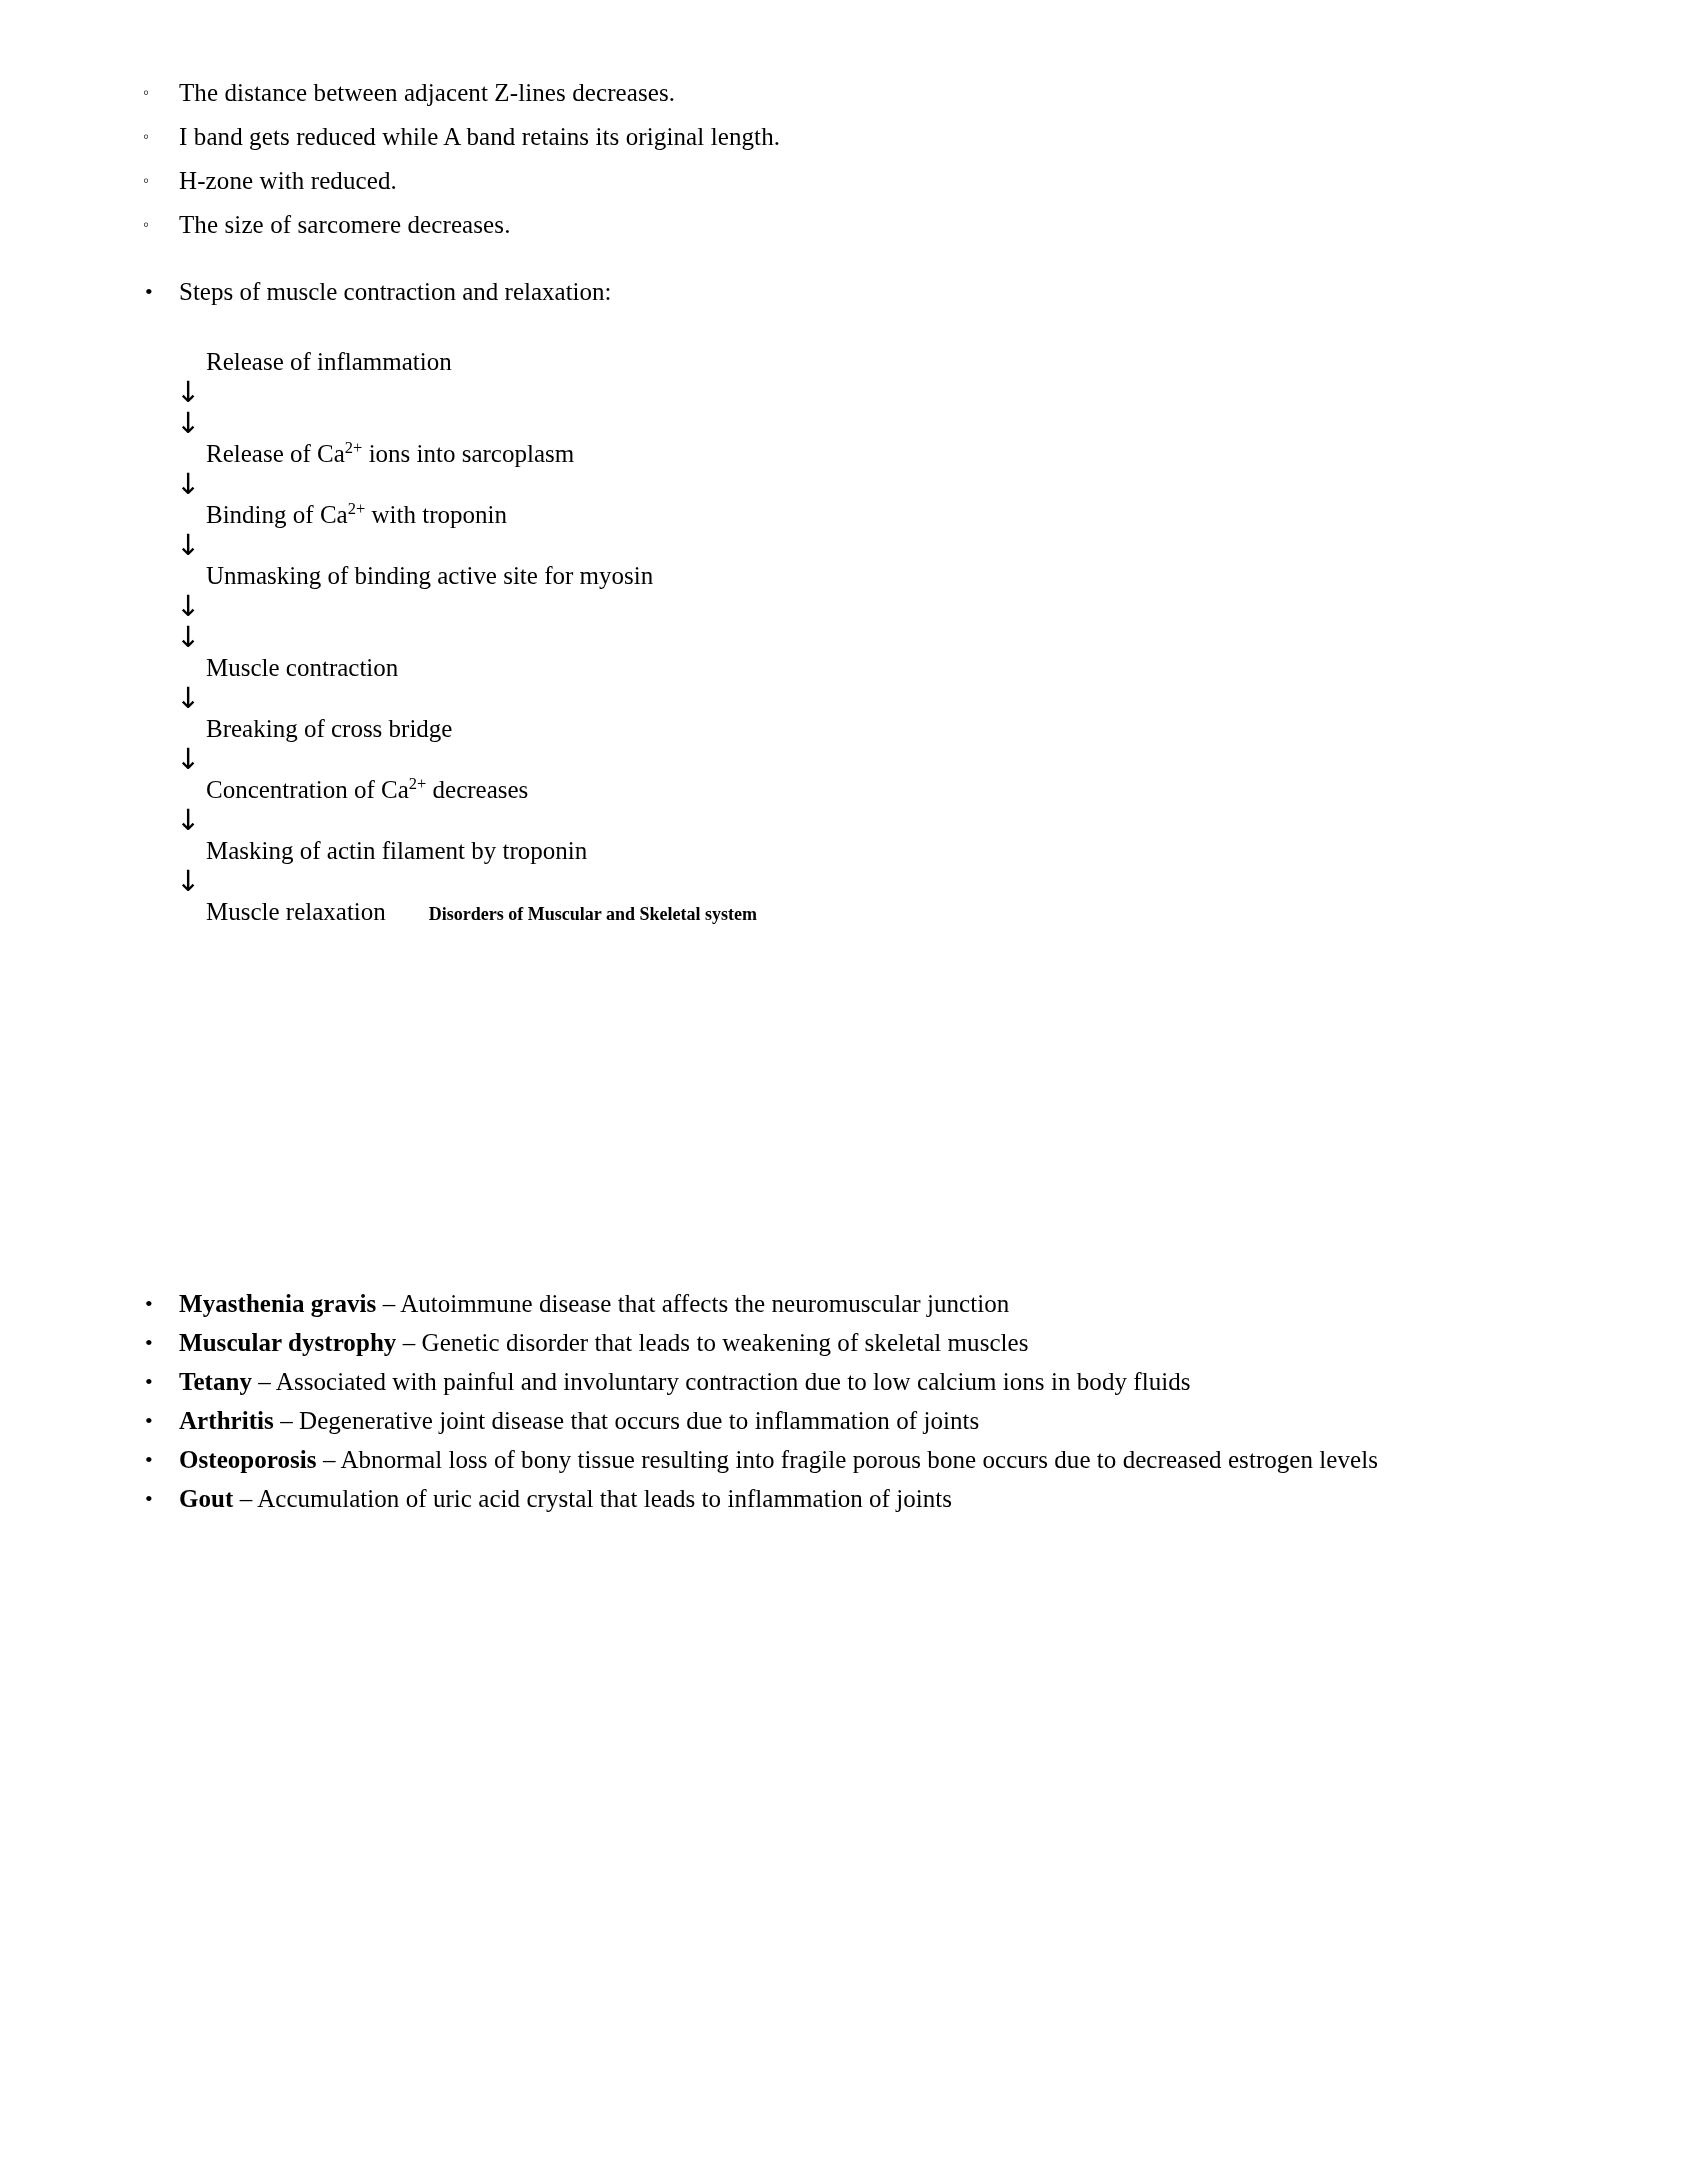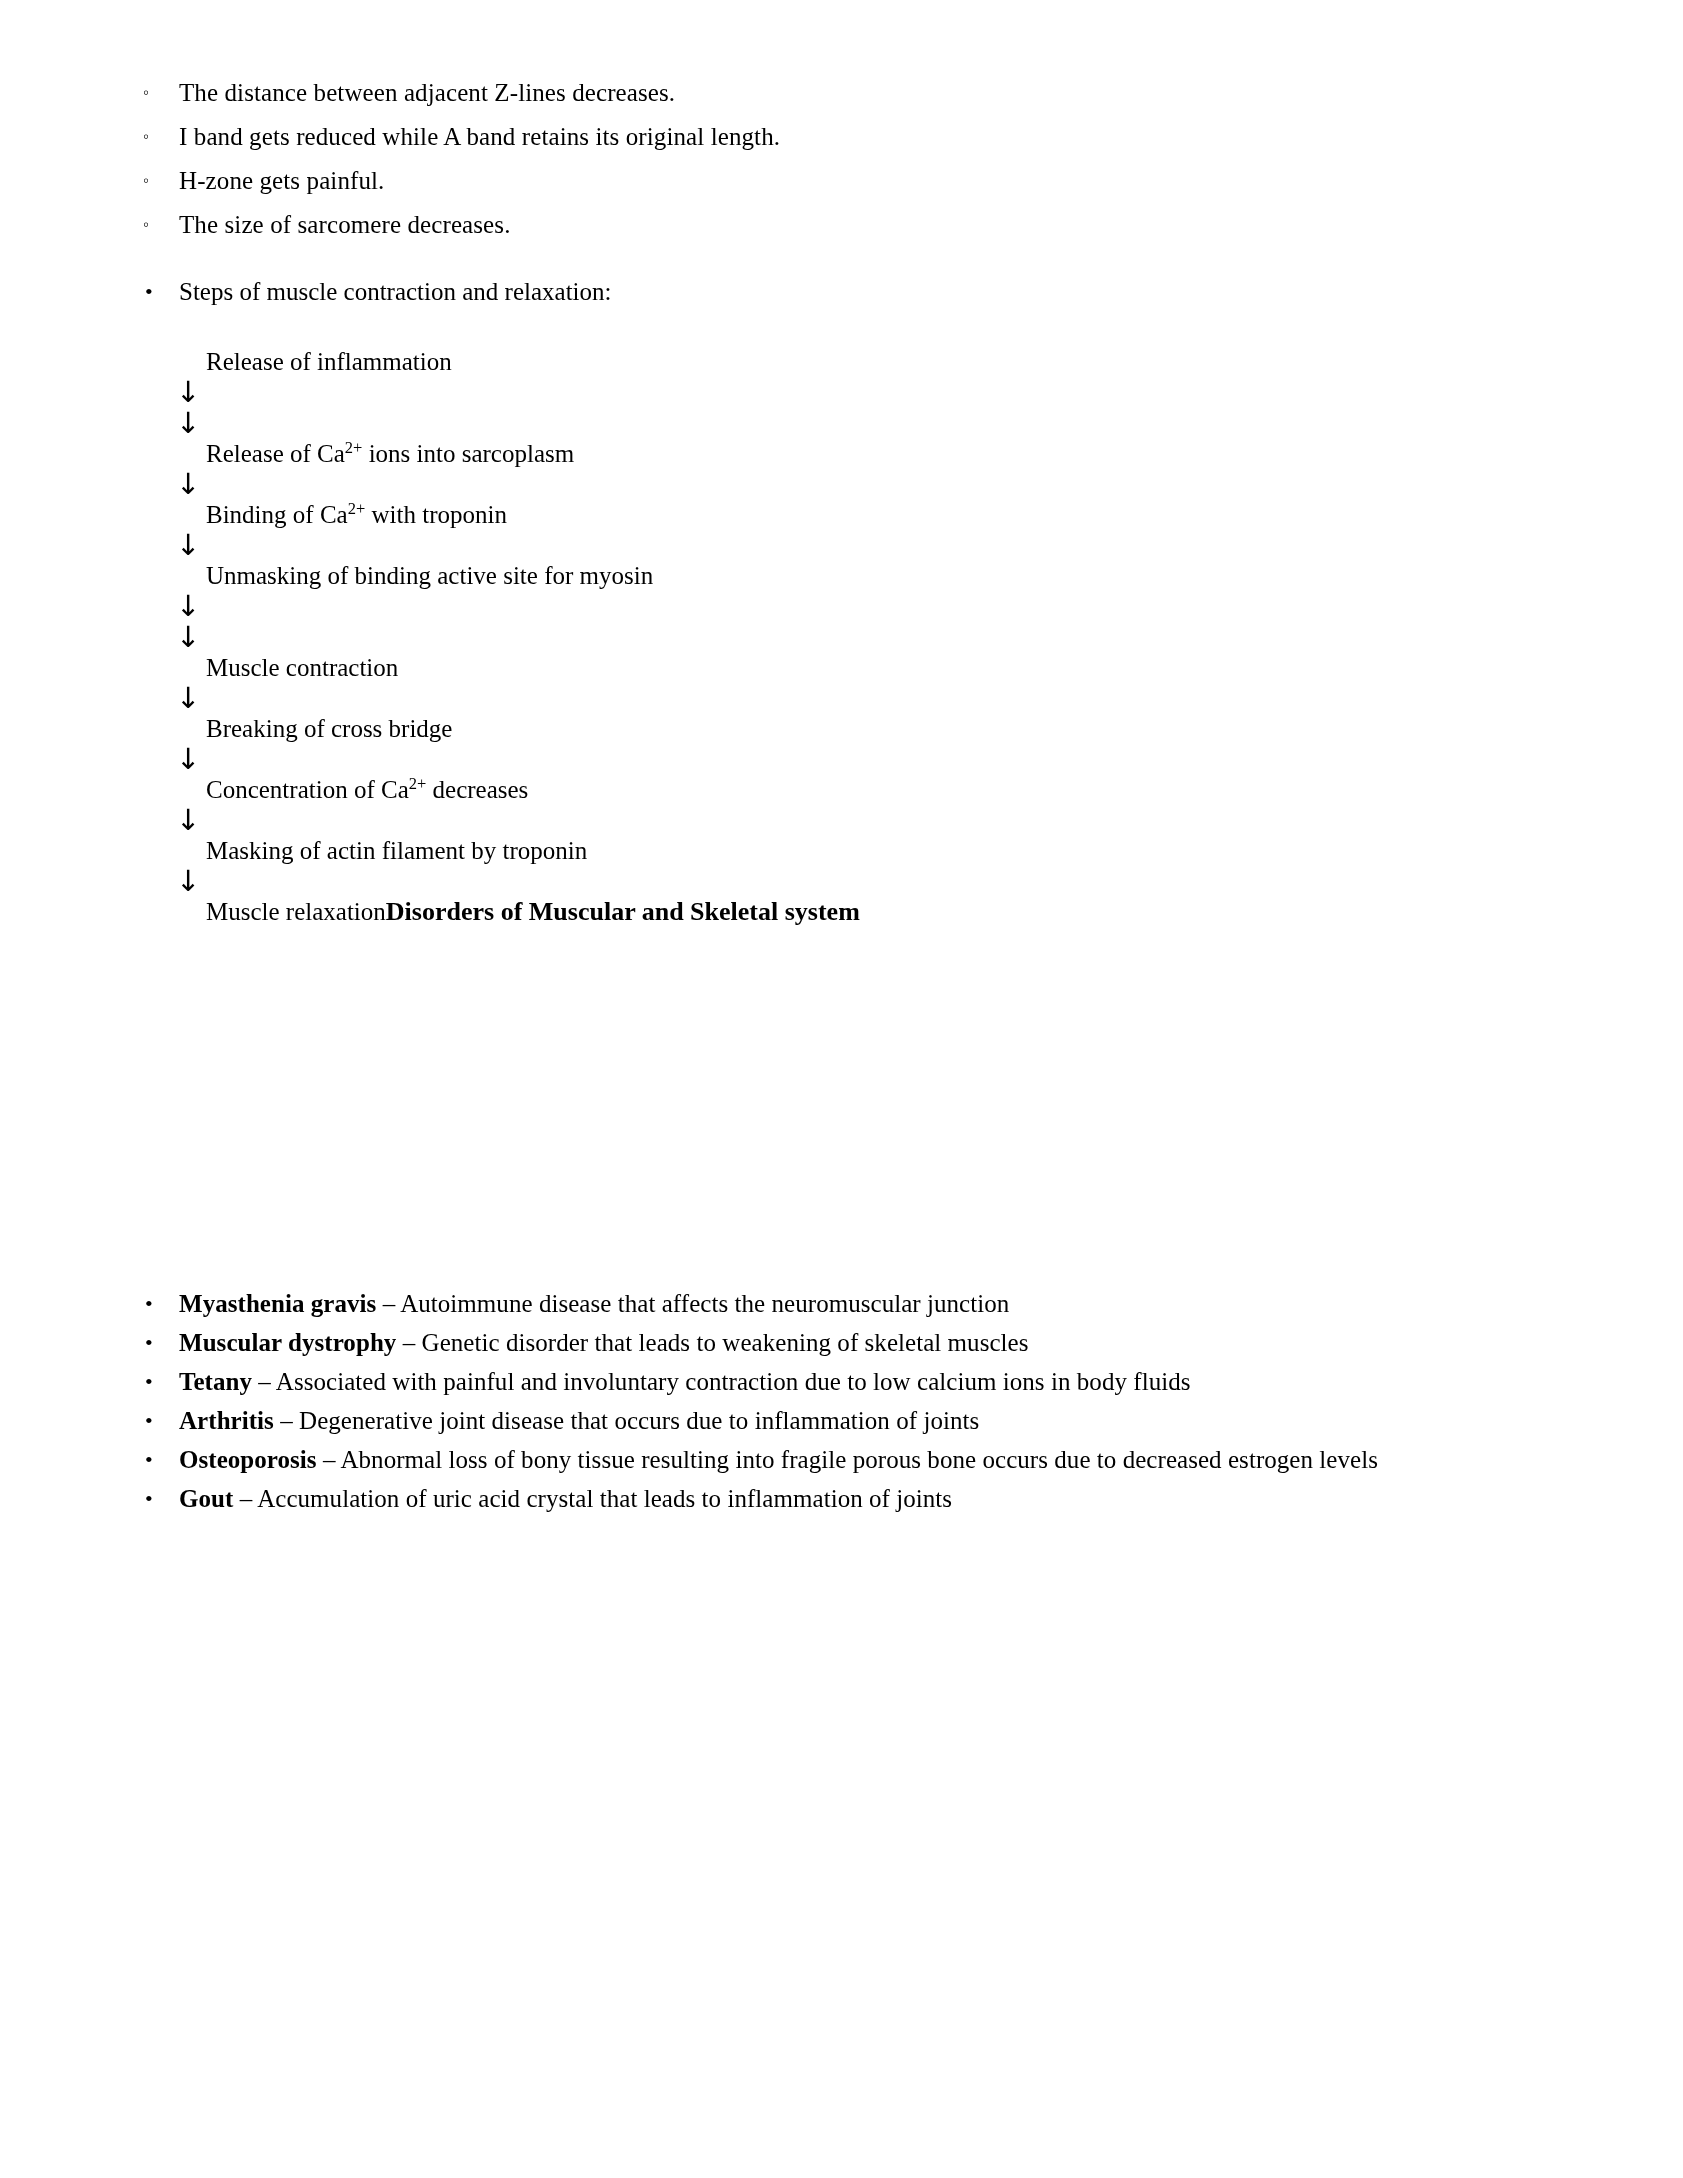--- a/index.html
+++ b/index.html
@@ -90,21 +90,22 @@
     width: 30px;
     font-family: "DejaVu Sans", sans-serif;
   }
   .flow-step sup {
     font-size: 0.66em;
     vertical-align: super;
     line-height: 0;
   }
   .inline-heading {
     font-weight: bold;
-    font-size: 26px;
+    font-size: 18px;
+    margin-left: 43px;
   }
 
   
   .disorders {
     margin: 0;
     padding: 0;
     list-style: none;
     position: absolute;
     left: 139px;
     top: 1284px;
@@ -132,21 +133,21 @@
   }
 </style>
 </head>
 <body>
 
 <div class="page">
 
   <ul class="sub-list" id="sub-list">
       <li><span class="marker">◦</span><span>The distance between adjacent Z-lines decreases.</span></li>
       <li><span class="marker">◦</span><span>I band gets reduced while A band retains its original length.</span></li>
-      <li><span class="marker">◦</span><span>H-zone gets painful.</span></li>
+      <li><span class="marker">◦</span><span>H-zone with reduced.</span></li>
       <li><span class="marker">◦</span><span>The size of sarcomere decreases.</span></li>
     </ul>
 
   <div class="main-bullet">
     <span class="marker">•</span>
     <span>Steps of muscle contraction and relaxation:</span>
   </div>
 
   <div class="flow" id="flow">
       <div class="flow-step"><span>Release of inflammation</span></div>

